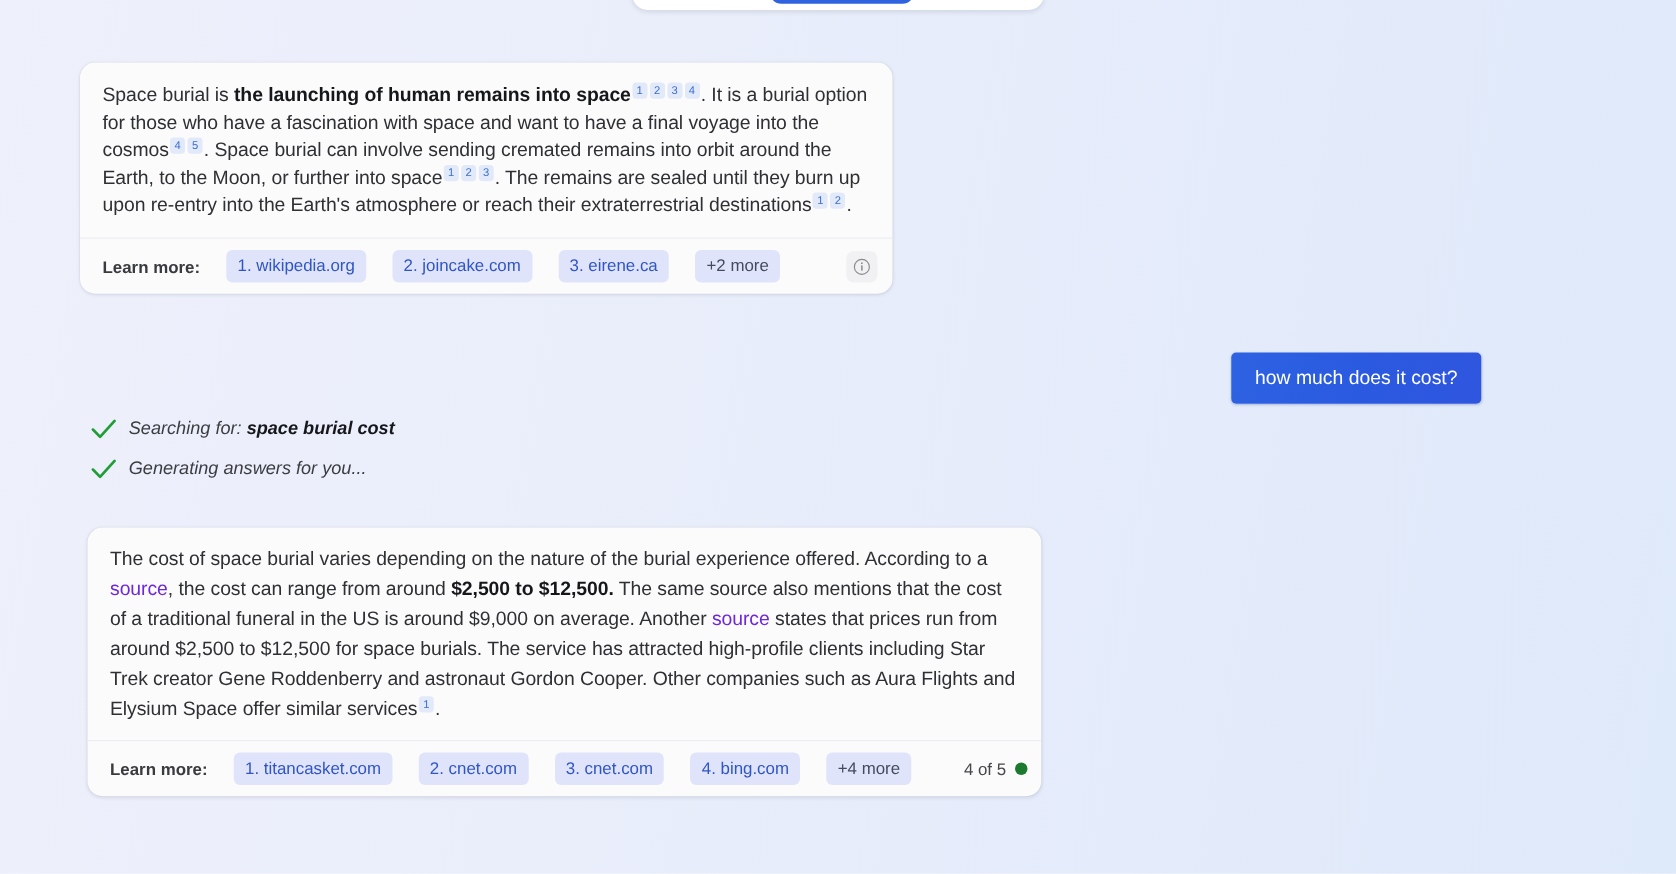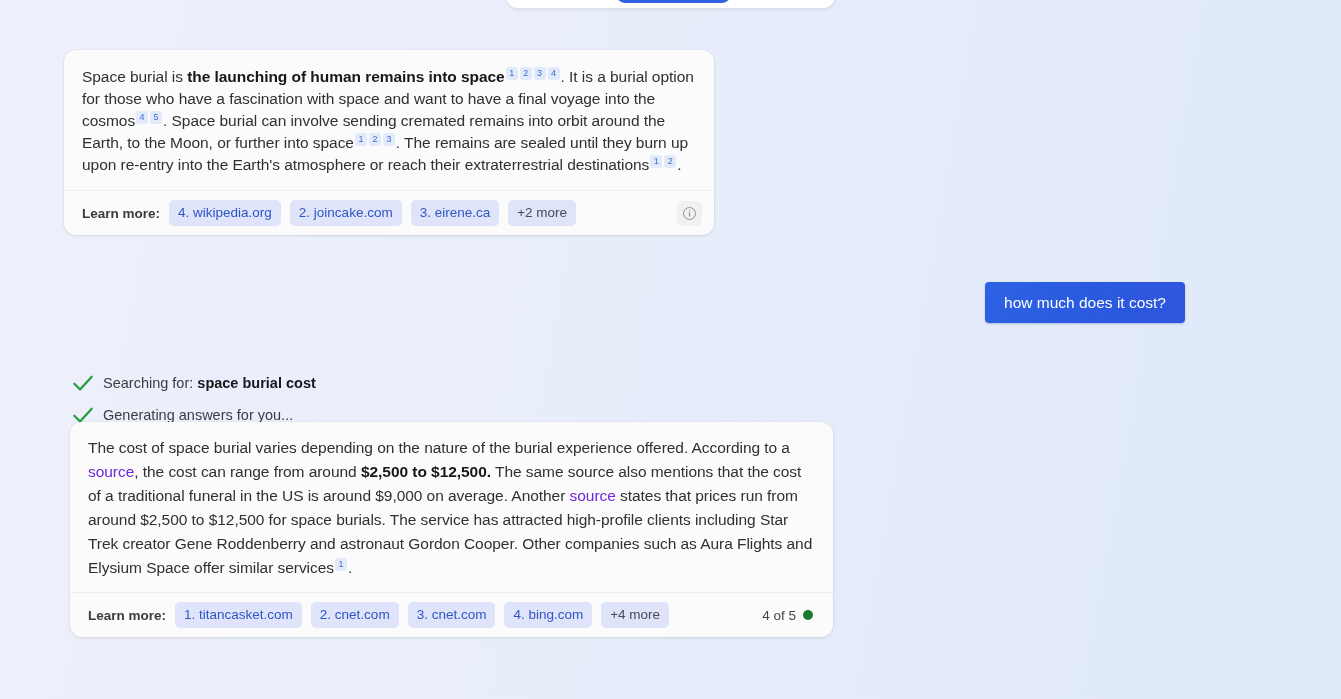--- a/index.html
+++ b/index.html
@@ -111,21 +111,21 @@
     text-decoration: none;
     cursor: pointer;
   }
 
   
   .card-footer {
     border-top: 1px solid #edeef1;
     padding: 9px 12px 9px 18px;
     display: flex;
     align-items: center;
-    gap: 9px;
+    gap: 21px;
   }
   .learn-label {
     font-size: 13.5px;
     color: #3a3b3e;
     font-weight: bold;
     white-space: nowrap;
   }
   .chip {
     background: #dfe4fb;
     color: #3055c4;
@@ -170,21 +170,22 @@
     border-radius: 4px;
     padding: 11px 19px;
     box-shadow: 0 1px 2px rgba(20,40,120,0.25);
     white-space: nowrap;
   }
 
   
   .status-list {
     position: absolute;
     left: 70px;
-    top: 370px;
+    top: 330px;
+    font-style: italic;
   }
   .status-row {
     display: flex;
     align-items: center;
     height: 26px;
     margin-bottom: 6px;
   }
   .check-icon { width: 26px; flex: 0 0 26px; display:block; }
   .status-text {
     font-size: 14.5px;
@@ -205,21 +206,21 @@
 </div>
 
 <div class="conversation">
 
   <div class="answer-card card-one">
     <div class="card-body">
       <p><span>Space burial is </span><b>the launching of human remains into space</b><span class="cite">1</span><span class="cite">2</span><span class="cite">3</span><span class="cite">4</span><span>. It is a burial option for those who have a fascination with space and want to have a final voyage into the cosmos</span><span class="cite">4</span><span class="cite">5</span><span>. Space burial can involve sending cremated remains into orbit around the Earth, to the Moon, or further into space</span><span class="cite">1</span><span class="cite">2</span><span class="cite">3</span><span>. The remains are sealed until they burn up upon re-entry into the Earth's atmosphere or reach their extraterrestrial destinations</span><span class="cite">1</span><span class="cite">2</span><span>.</span></p>
     </div>
     <div class="card-footer">
       <span class="learn-label">Learn more:</span>
-      <span class="chip">4. wikipedia.org</span>
+      <span class="chip">1. wikipedia.org</span>
       <span class="chip">2. joincake.com</span>
       <span class="chip">3. eirene.ca</span>
       <span class="chip more">+2 more</span>
       <span class="footer-spacer"></span>
       <span class="info-btn">
         <svg width="15" height="15" viewBox="0 0 16 16">
           <circle cx="8" cy="8" r="6.4" fill="none" stroke="#8a8b8f" stroke-width="1"></circle>
           <circle cx="8" cy="4.9" r="0.75" fill="#8a8b8f"></circle>
           <rect x="7.35" y="6.6" width="1.3" height="4.6" rx="0.5" fill="#8a8b8f"></rect>
         </svg>

